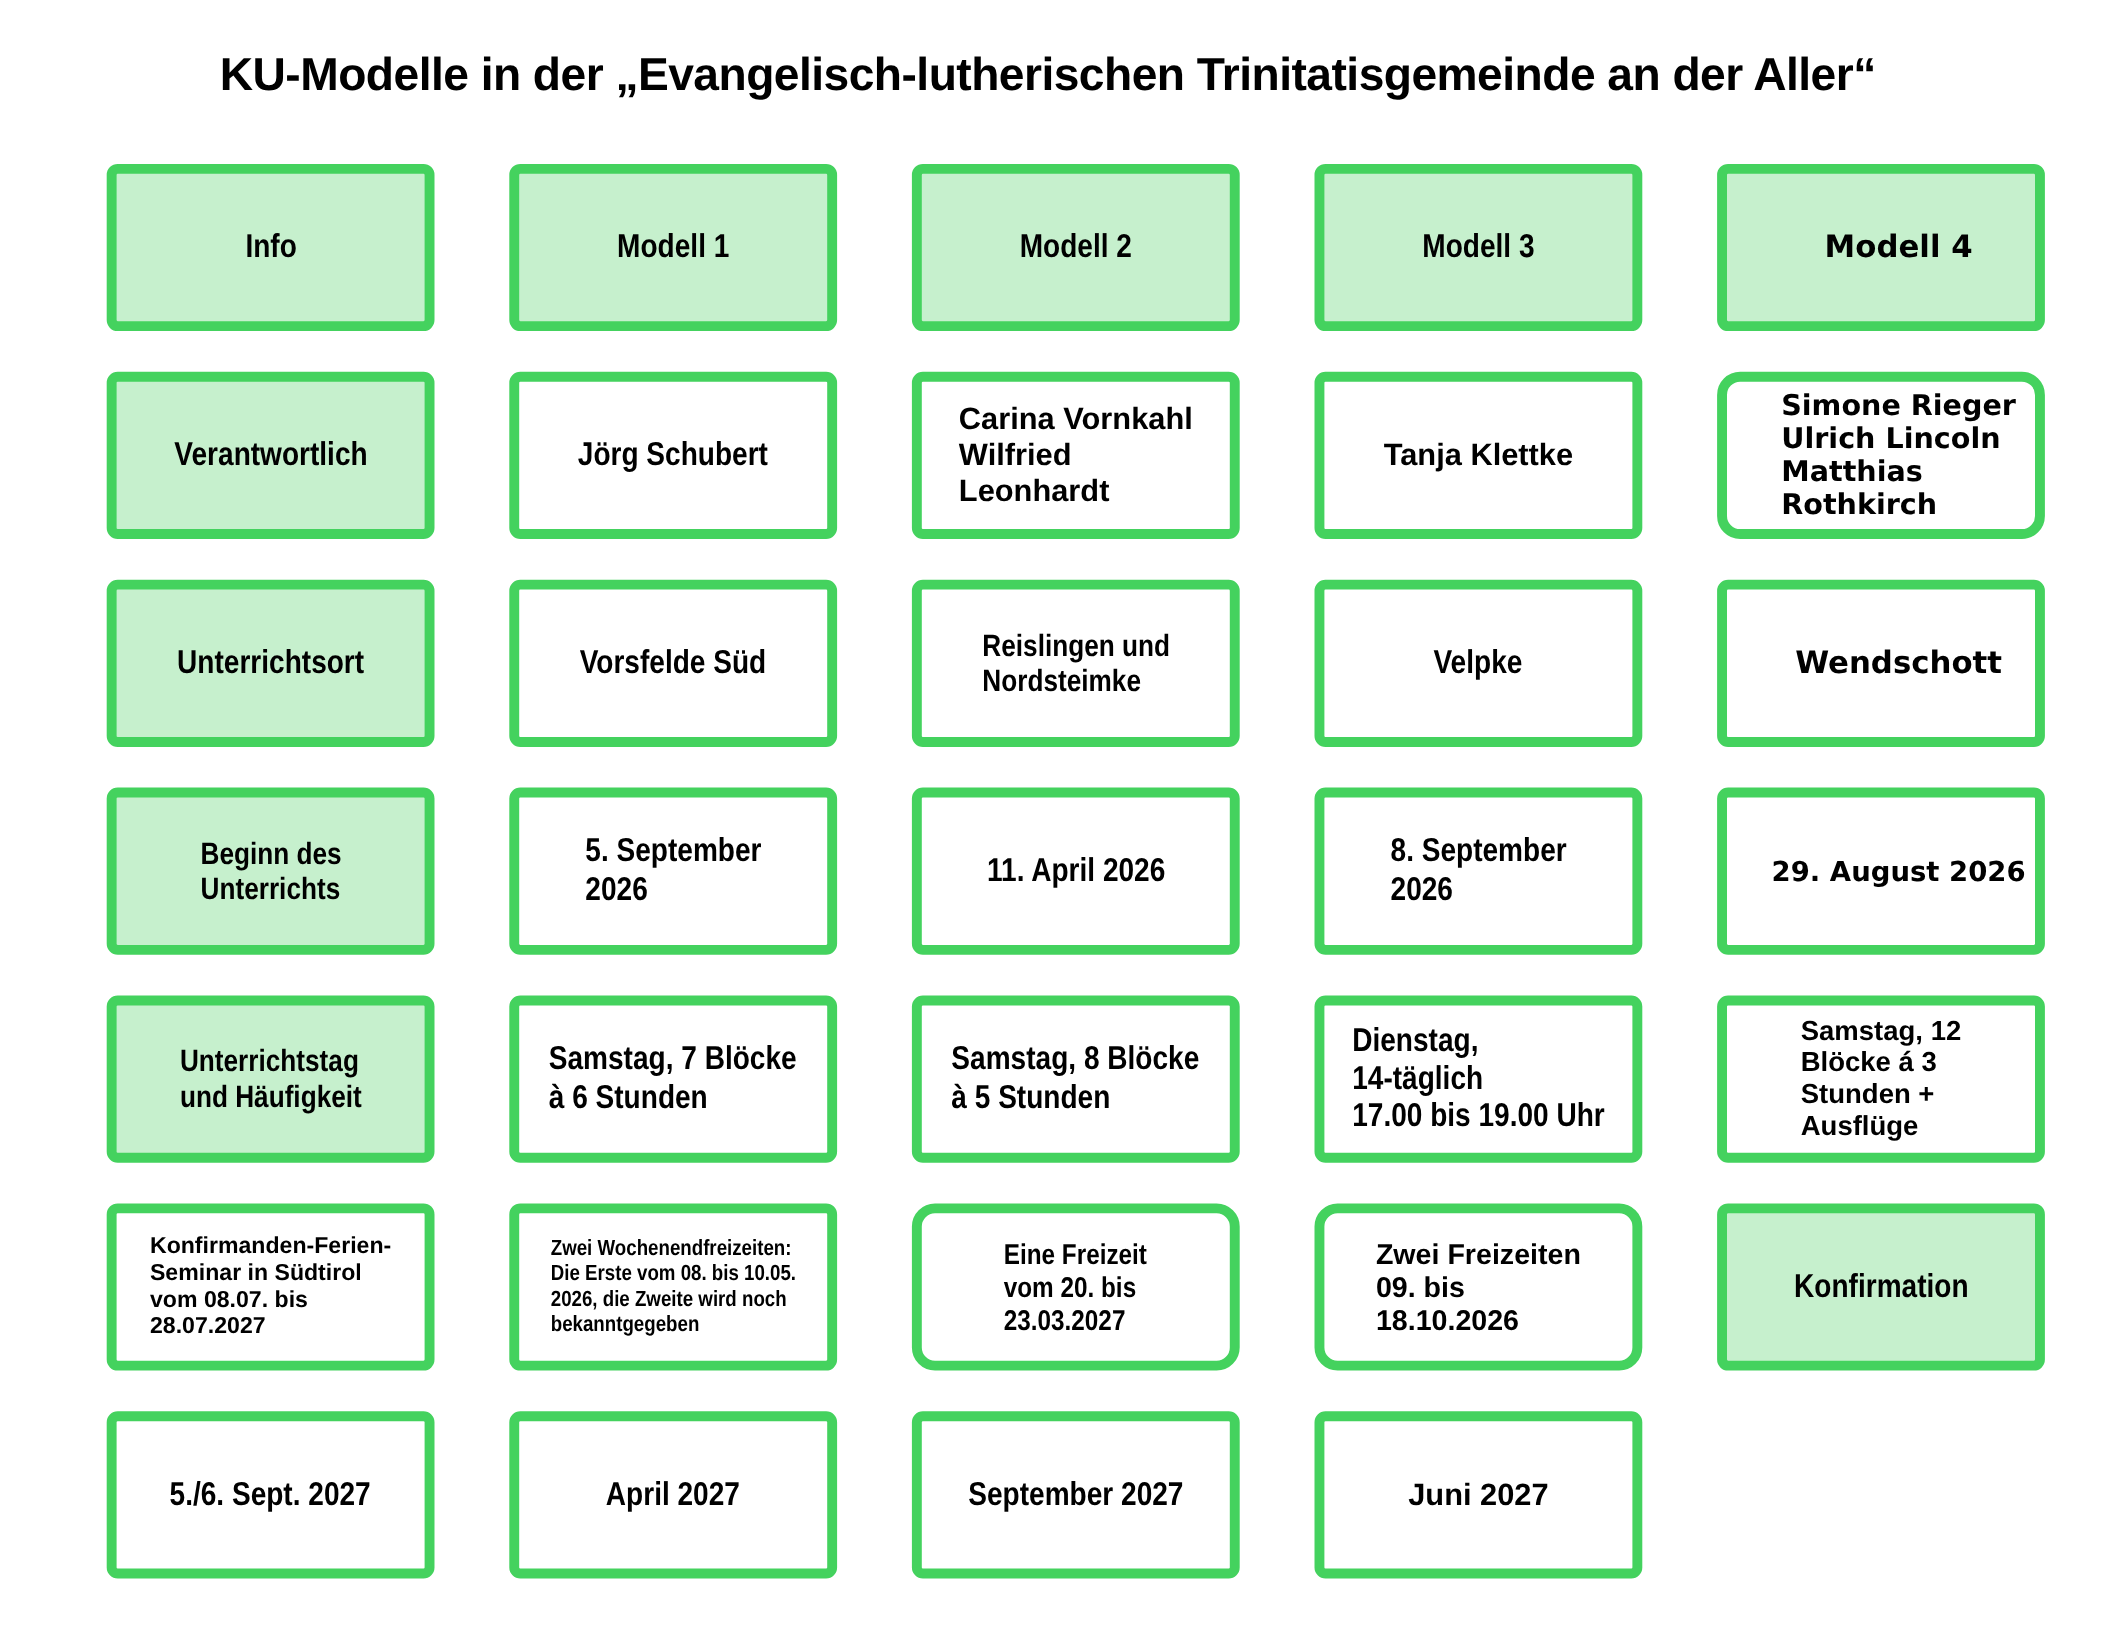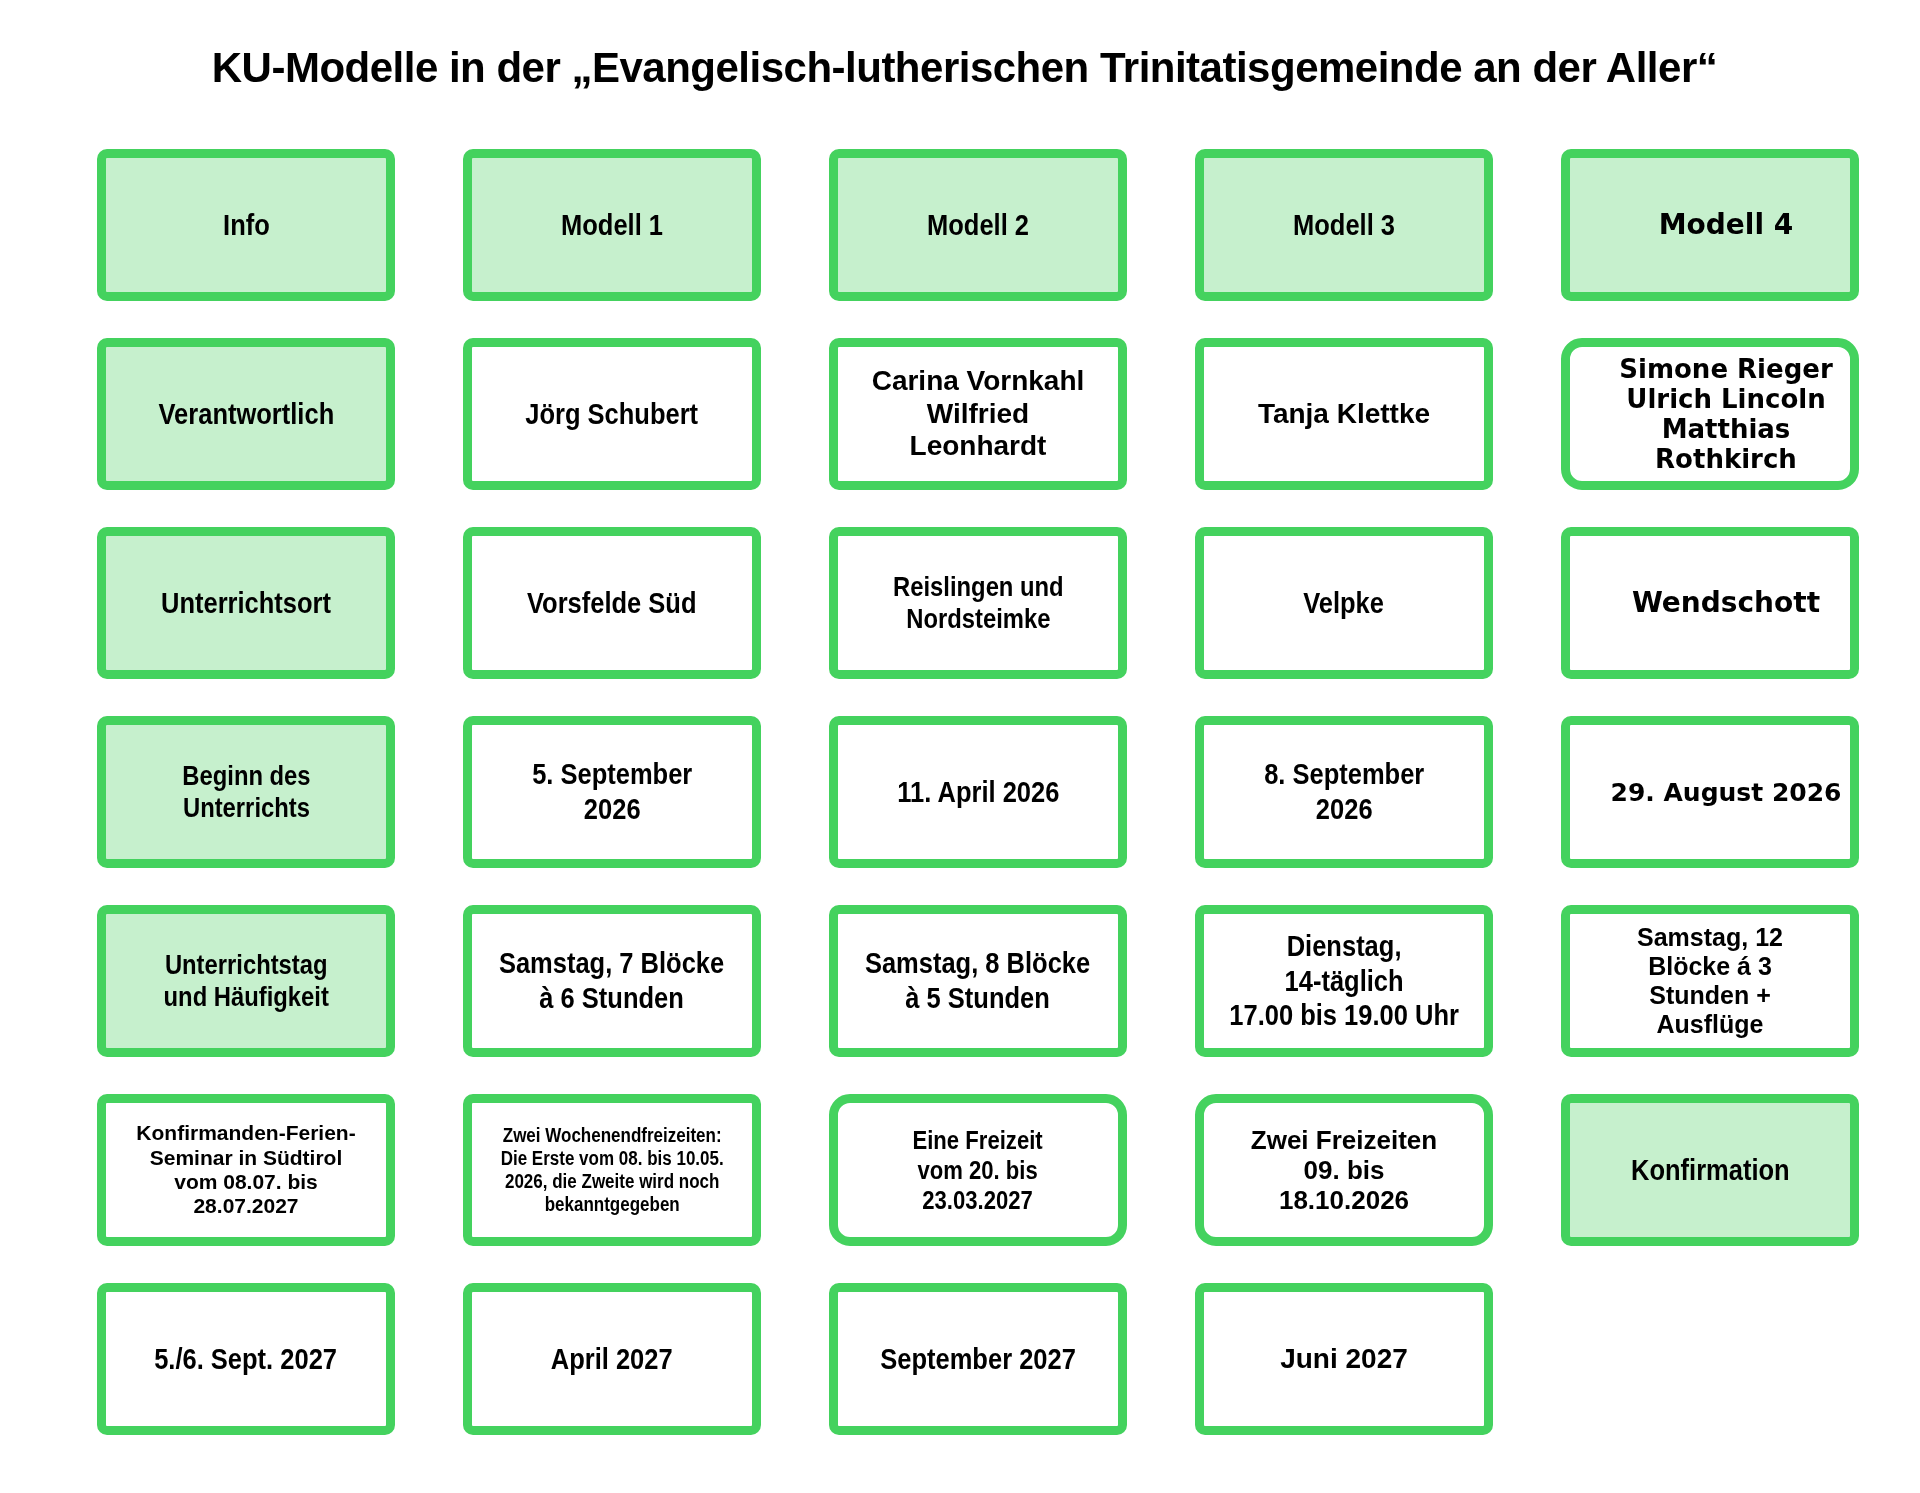--- a/index.html
+++ b/index.html
@@ -6,21 +6,21 @@
   .page{
     position:relative;
     width:1920px;height:1493px;
     background:#ffffff;
     font-family:"Liberation Sans", sans-serif;
     color:#000000;
     overflow:hidden;
   }
   .title{
     position:absolute;
-    left:12px;top:44px;width:1905px;
+    left:0;top:44px;width:1905px;
     text-align:center;
     font-size:42px;
     font-weight:bold;
     letter-spacing:-0.5px;
     white-space:nowrap;
   }
   .grid{
     position:absolute;
     left:97px;top:149px;
     display:grid;
@@ -30,21 +30,20 @@
     row-gap:37px;
   }
   .box{
     box-sizing:border-box;
     border:9px solid #44d25e;
     border-radius:10px;
     background:#ffffff;
     display:flex;
     align-items:center;
     justify-content:center;
-    text-align:center;
     font-weight:bold;
     padding:4px;
     overflow:hidden;
   }
   .box.green{ background:#c6f0cd; }
   .box span{
     display:inline-block;
     white-space:pre-line;
     line-height:1.16;
   }

